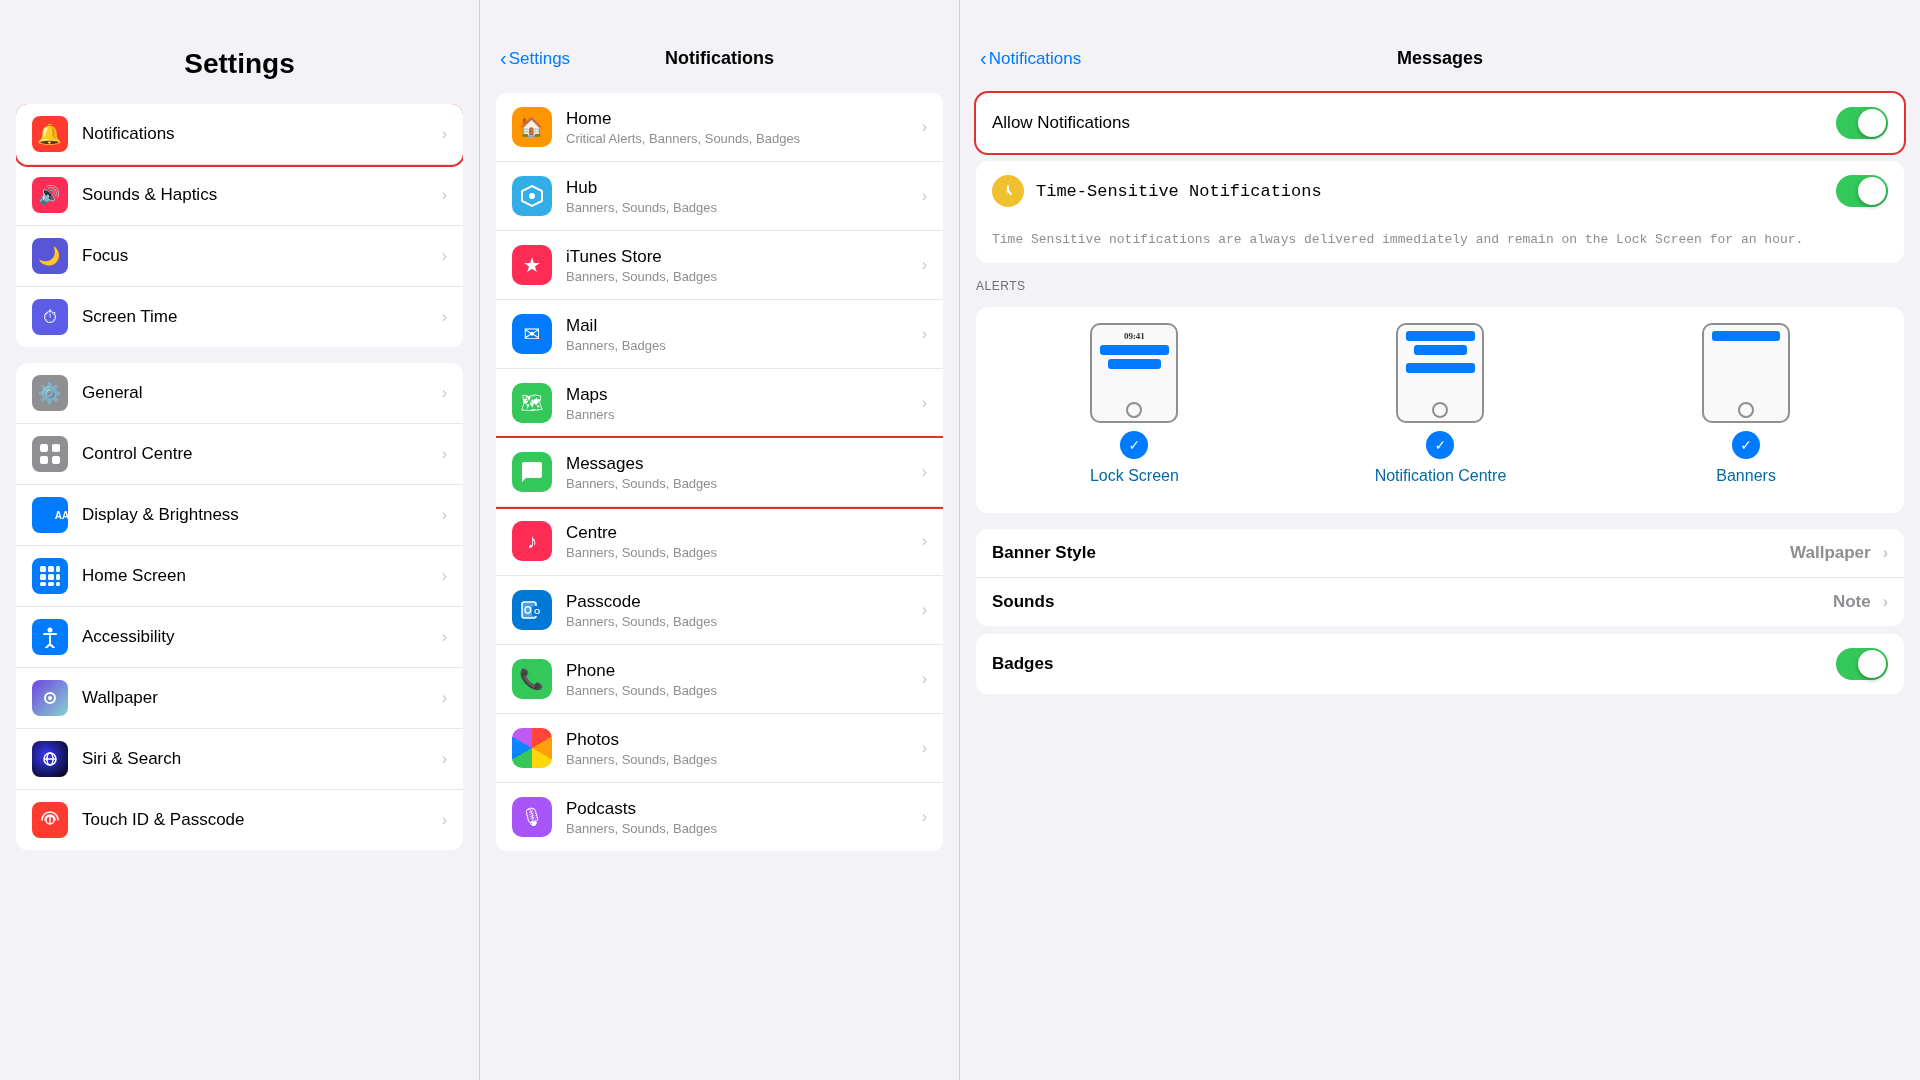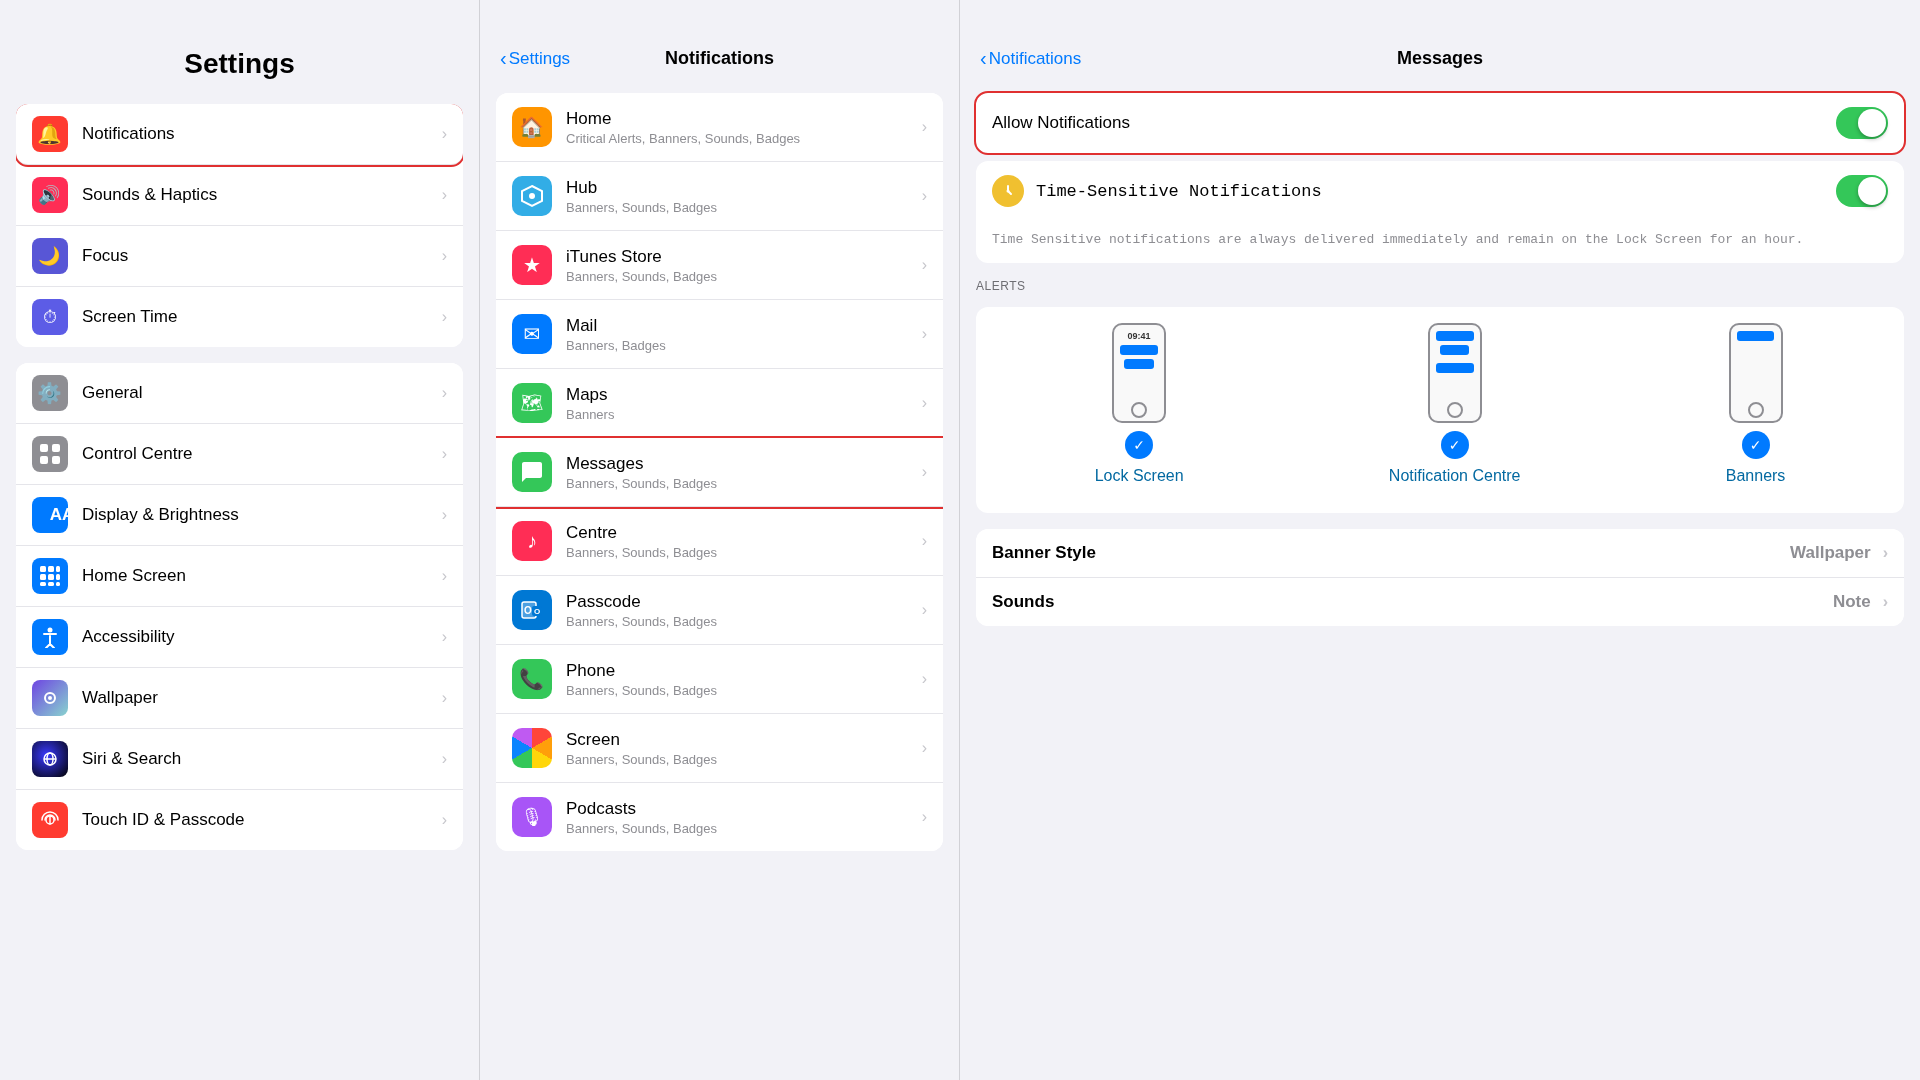--- a/index.html
+++ b/index.html
@@ -288,30 +288,31 @@
     }
 
     .alert-device {
       display: flex;
       flex-direction: column;
       align-items: center;
       gap: 8px;
     }
 
     .device-mockup {
-      width: 54px;
+      width: 88px;
       height: 100px;
       border: 2.5px solid #8e8e93;
       border-radius: 10px;
       background: #f9f9f9;
       position: relative;
       display: flex;
       flex-direction: column;
       align-items: center;
       overflow: hidden;
+      font-family: Liberation Serif, serif;
     }
 
     .device-screen-area {
       flex: 1;
       width: 100%;
       display: flex;
       flex-direction: column;
       align-items: center;
       padding: 6px 4px 4px;
       gap: 4px;
@@ -504,21 +505,21 @@
         </svg>
       </div>
       <div class="item-text">
         <div class="item-title">Control Centre</div>
       </div>
       <span class="chevron">›</span>
     </div>
 
     <div class="settings-item">
       <div class="icon-wrap" style="background:#007aff;">
-        <span style="color:#fff;font-size:17px;font-weight:700;margin-left:24px;">AA</span>
+        <span style="color:#fff;font-size:10px;font-weight:700;margin-left:24px;">AA</span>
       </div>
       <div class="item-text">
         <div class="item-title">Display &amp; Brightness</div>
       </div>
       <span class="chevron">›</span>
     </div>
 
     <div class="settings-item">
       <div class="icon-wrap" style="background:#007aff;">
         <svg width="22" height="22" viewBox="0 0 22 22">
@@ -714,21 +715,21 @@
         <div class="notif-title">Phone</div>
         <div class="notif-subtitle">Banners, Sounds, Badges</div>
       </div>
       <span class="chevron">›</span>
     </div>
 
     <div class="notif-item">
       <div class="notif-icon-wrap" style="background: conic-gradient(#ff453a 0deg 60deg, #ff9f0a 60deg 120deg, #ffd60a 120deg 180deg, #34c759 180deg 240deg, #0a84ff 240deg 300deg, #bf5af2 300deg 360deg);">
       </div>
       <div class="notif-text">
-        <div class="notif-title">Screen</div>
+        <div class="notif-title">Photos</div>
         <div class="notif-subtitle">Banners, Sounds, Badges</div>
       </div>
       <span class="chevron">›</span>
     </div>
 
     <div class="notif-item" style="border-bottom:none;">
       <div class="notif-icon-wrap" style="background:#a855f7;">
         <span style="color:#fff;font-size:18px;">🎙</span>
       </div>
       <div class="notif-text">
@@ -837,13 +838,21 @@
     </div>
     <div class="detail-row">
       <span class="detail-label">Sounds</span>
       <div class="detail-value-row">
         <span class="detail-value">Note</span>
         <span class="chevron">›</span>
       </div>
     </div>
   </div>
 
+  <div class="detail-row-group" style="margin-top:0;">
+    <div class="detail-row" style="border-radius:12px;">
+      <span class="detail-label">Badges</span>
+      <div class="toggle on">
+        <div class="toggle-knob"></div>
+      </div>
+    </div>
+  </div>
 </div>
 
 </body></html>

